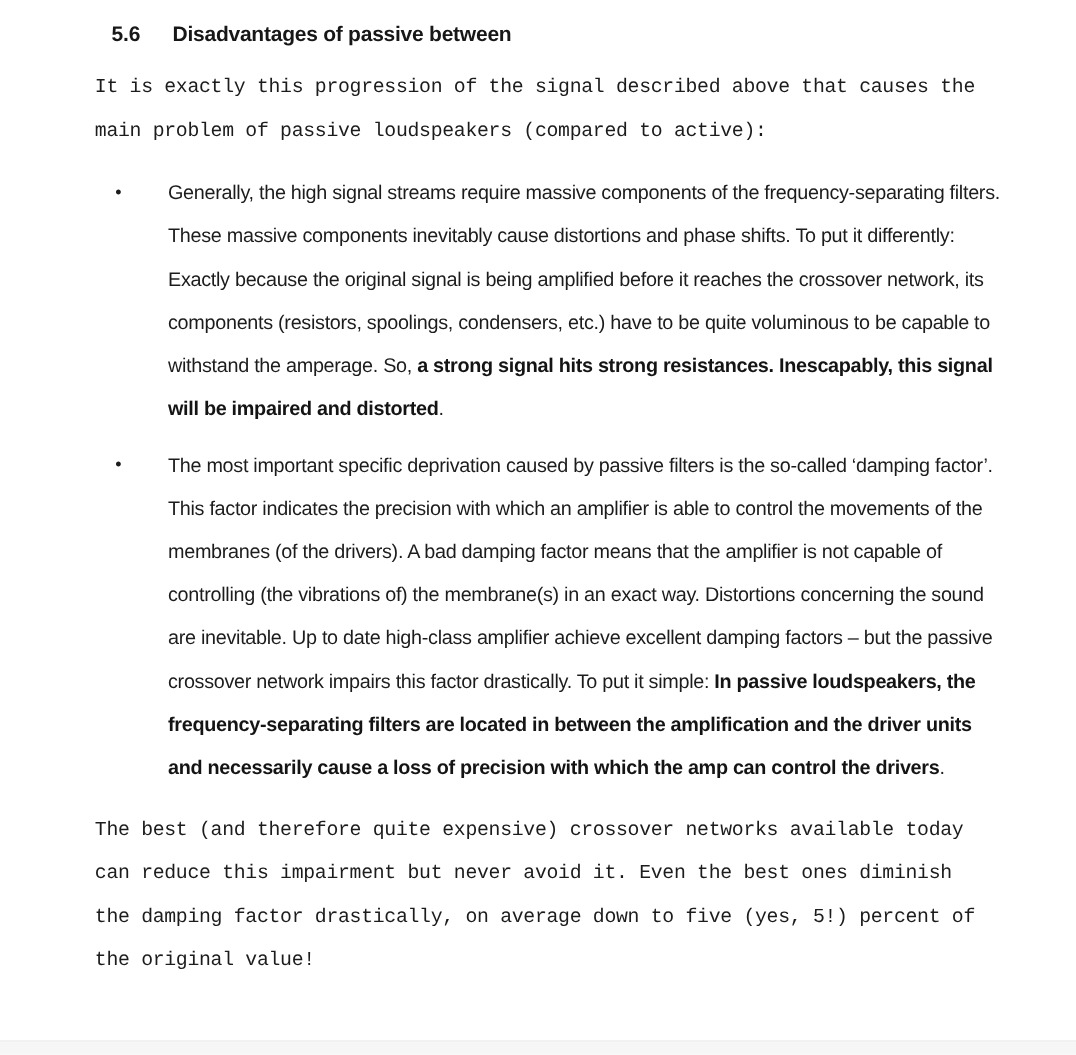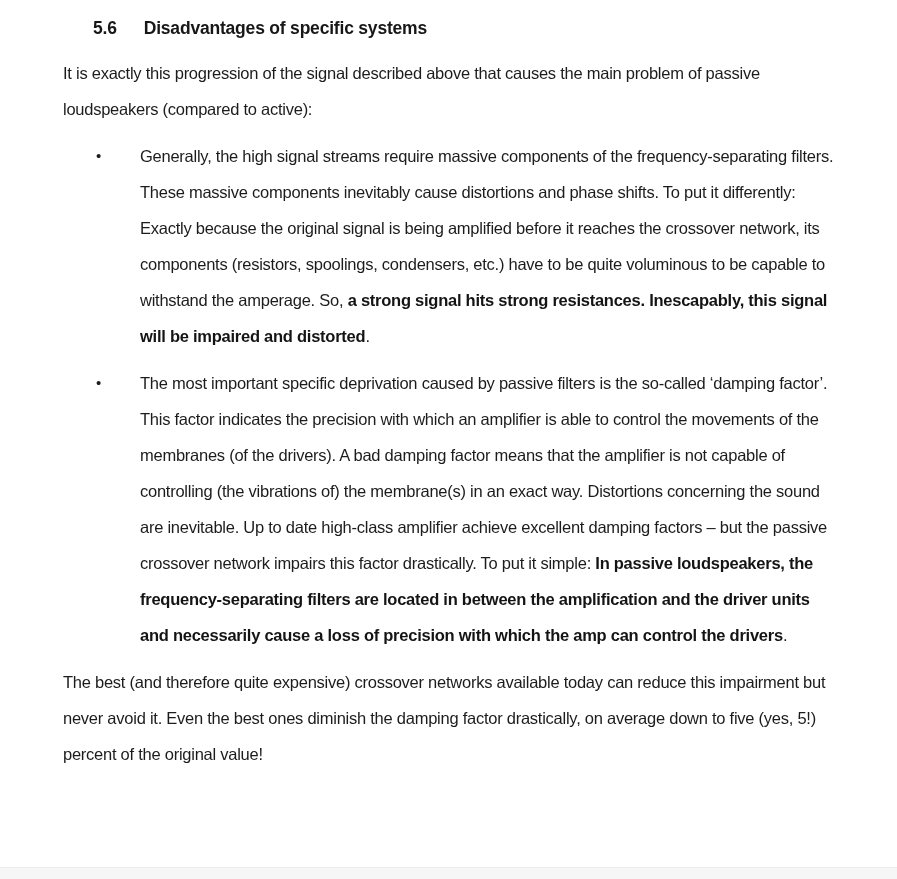--- a/index.html
+++ b/index.html
@@ -26,22 +26,23 @@
     color: #171717;
   }
   .h-num {
     display: inline-block;
     margin-right: 27px;
   }
   .para {
     font-size: 16.5px;
     line-height: 36px;
     letter-spacing: -0.25px;
-    margin: 0;
+    margin: 16px;
     text-align: left;
+    font-family: Liberation Mono, monospace;
   }
   .bullets {
     list-style: none;
     margin: 9px 0 9px 0;
     padding: 0;
   }
   .bullet {
     position: relative;
     padding-left: 77px;
     padding-right: 8px;
@@ -69,21 +70,21 @@
     background: #f6f6f6;
     border-top: 1px solid #ededed;
   }
 </style>
 </head>
 <body>
 
 <div class="page">
 
   <h2 class="heading">
-    <span class="h-num">5.6</span><span class="h-title">Disadvantages of specific systems</span>
+    <span class="h-num">5.6</span><span class="h-title">Disadvantages of passive between</span>
   </h2>
 
   <p class="para"><span>It is exactly this progression of the signal described above that causes the main problem of passive loudspeakers (compared to active):</span></p>
 
   <ul class="bullets">
     <li class="bullet">
       <span class="marker">•</span><span class="bullet-text"><span>Generally, the high signal streams require massive components of the frequency-separating filters. These massive components inevitably cause distortions and phase shifts. To put it differently: Exactly because the original signal is being amplified before it reaches the crossover network, its components (resistors, spoolings, condensers, etc.) have to be quite voluminous to be capable to withstand the amperage. So, </span><span class="bold">a strong signal hits strong resistances. Inescapably, this signal will be impaired and distorted</span><span>.</span></span>
     </li>
     <li class="bullet">
       <span class="marker">•</span><span class="bullet-text"><span>The most important specific deprivation caused by passive filters is the so-called ‘damping factor’. This factor indicates the precision with which an amplifier is able to control the movements of the membranes (of the drivers). A bad damping factor means that the amplifier is not capable of controlling (the vibrations of) the membrane(s) in an exact way. Distortions concerning the sound are inevitable. Up to date high-class amplifier achieve excellent damping factors – but the passive crossover network impairs this factor drastically. To put it simple: </span><span class="bold">In passive loudspeakers, the frequency-separating filters are located in between the amplification and the driver units and necessarily cause a loss of precision with which the amp can control the drivers</span><span>.</span></span>

